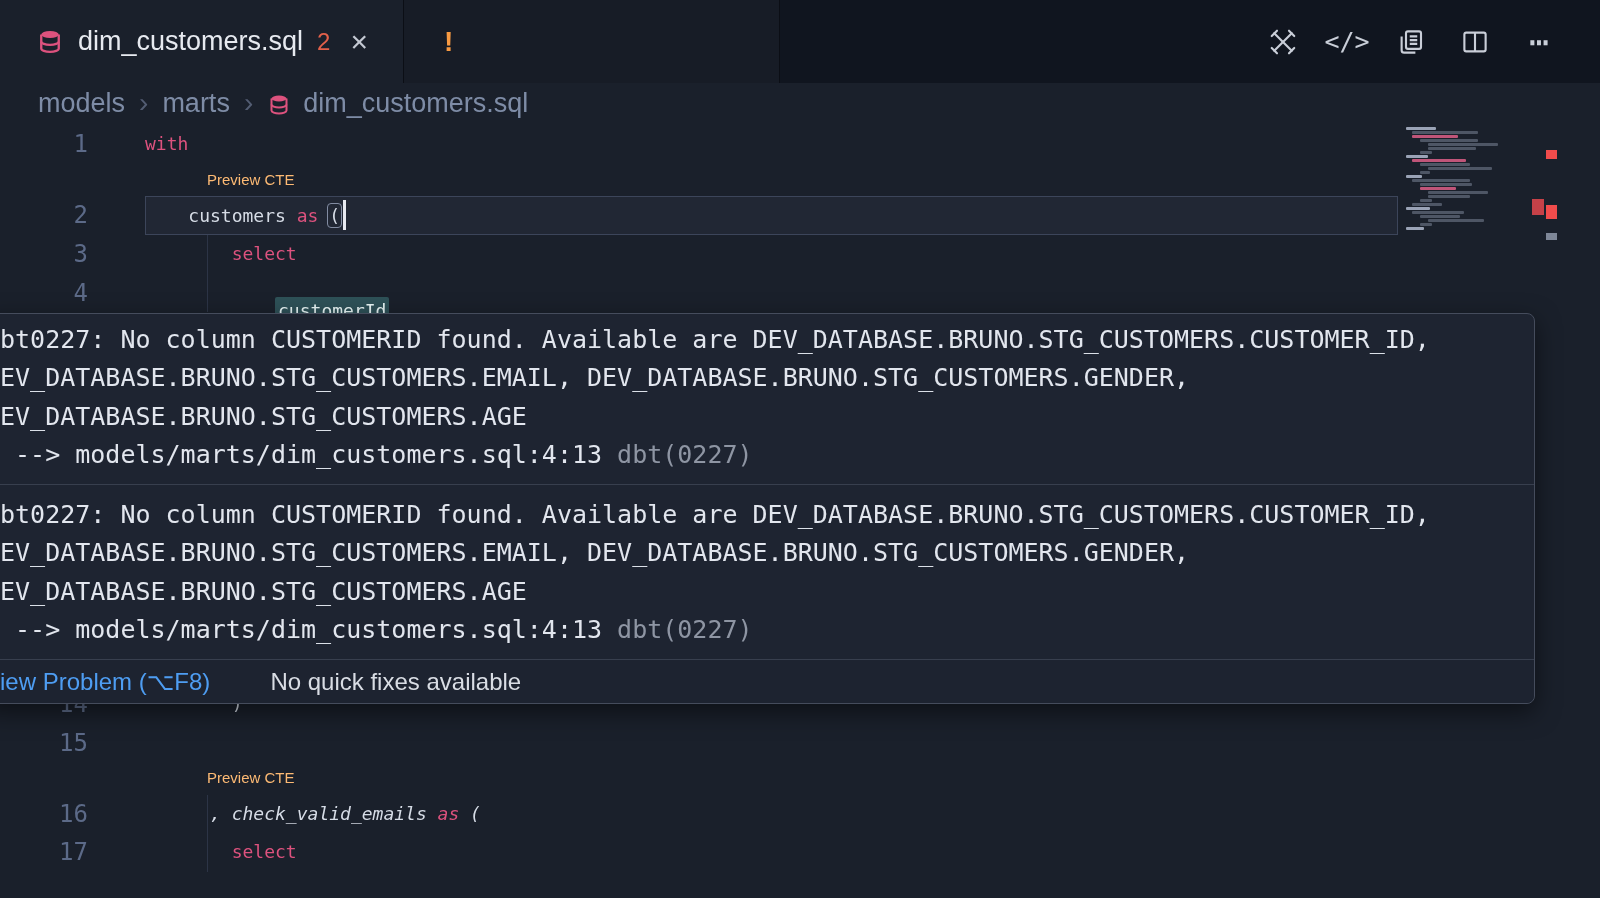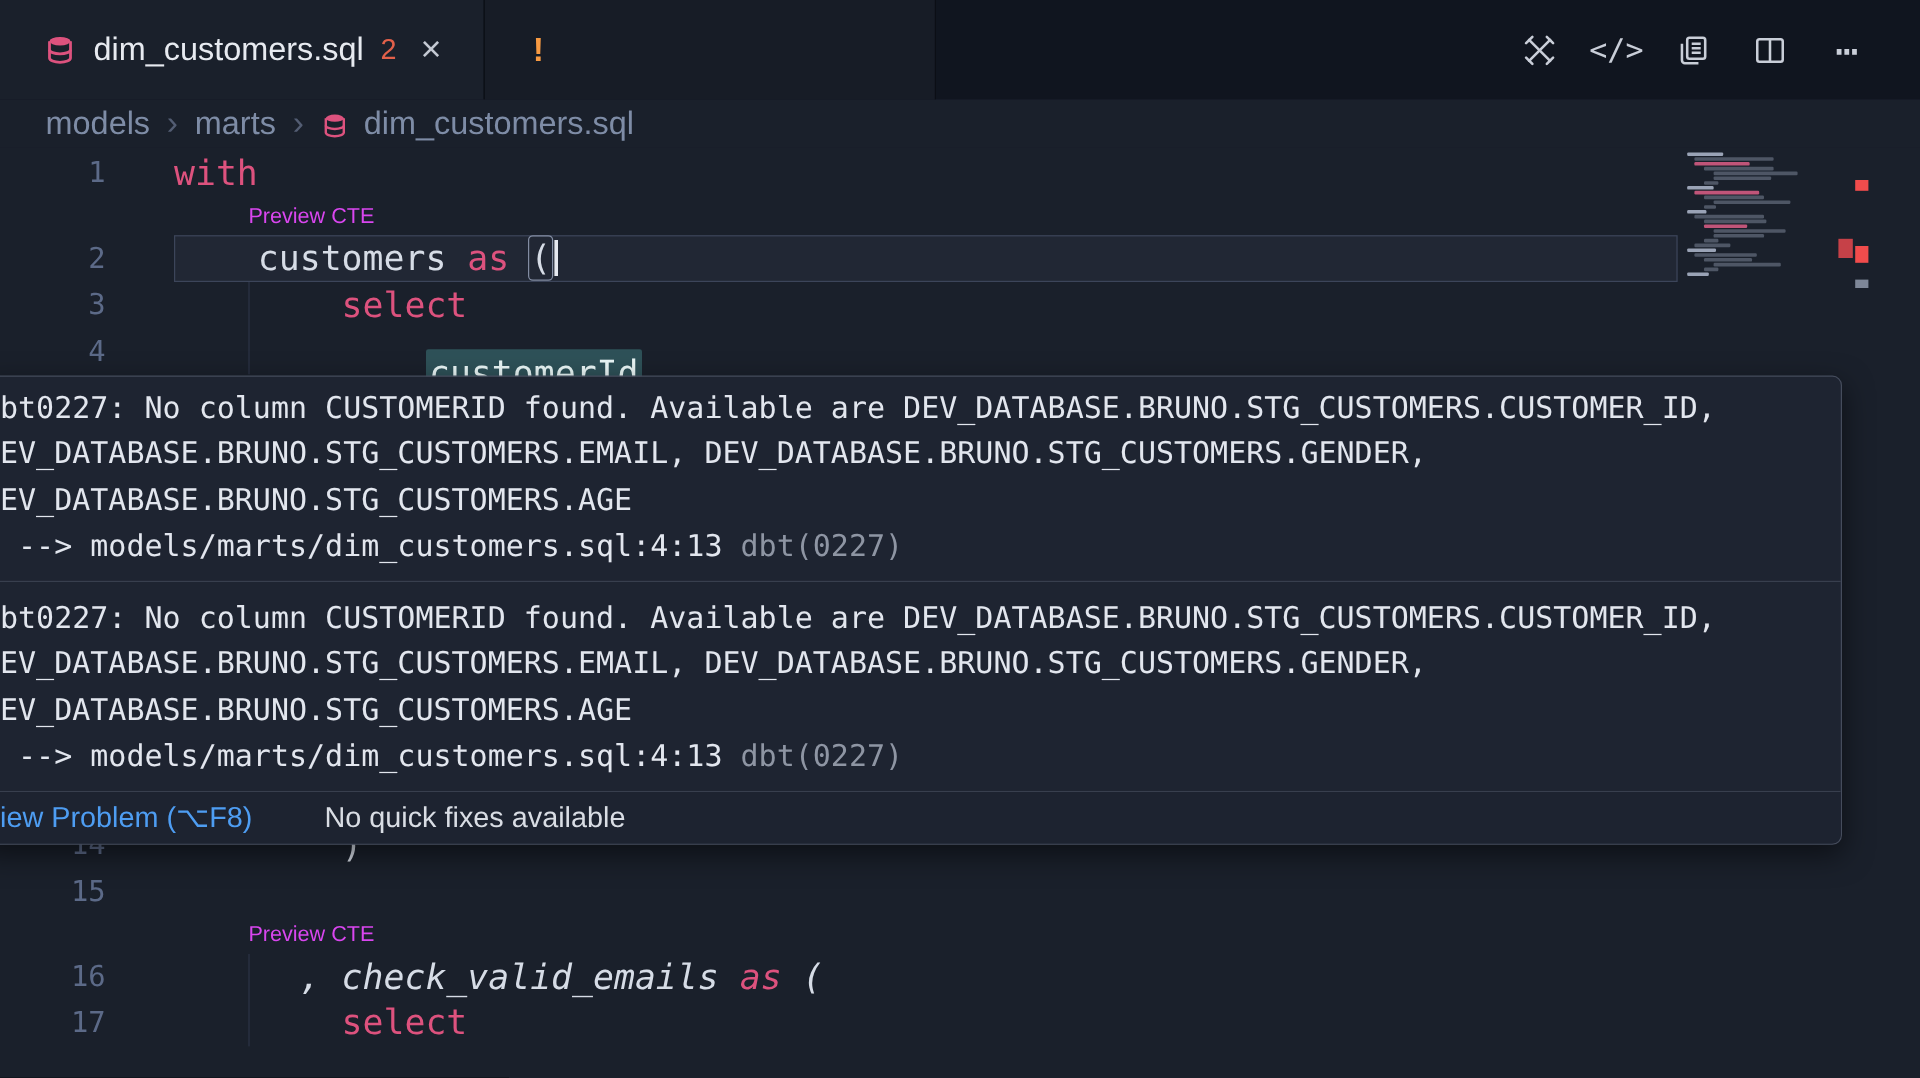--- a/index.html
+++ b/index.html
@@ -27,24 +27,24 @@
               gap:12px;padding-left:38px;font-size:27px;color:#7e8ca6;background:#1a202b;}
   .chev{color:#535d73;font-size:28px;line-height:1;padding:0 2px;}
   .bc-icon{display:inline-flex;color:var(--accent-pink);position:relative;top:2px;}
 
   
   .editor{position:absolute;top:123px;left:0;right:0;bottom:0;background:#1a202b;
           font-family:"DejaVu Sans Mono",monospace;}
   .code-section{position:absolute;left:0;right:0;}
   .code-row{position:absolute;left:0;right:0;white-space:pre;}
   .gutter{position:absolute;left:0;width:88px;text-align:right;color:#5c6a88;font-size:24px;}
-  .code-text{position:absolute;left:145px;right:0;font-size:29px;color:#d6dce6;white-space:pre;}
+  .code-text{position:absolute;left:145px;right:0;font-size:18px;color:#d6dce6;white-space:pre;}
   .tok.kw{color:var(--accent-pink);}
   .tok.pl{color:#d6dce6;}
-  .lens-text{font-family:"Liberation Sans",sans-serif;font-size:18px;color:#d946ef;}
+  .lens-text{font-family:"Liberation Sans",sans-serif;font-size:15px;color:#fdba74;}
   .cur-hl{position:absolute;left:145px;width:1253px;top:0;height:100%;
           background:rgba(125,145,190,0.07);border:1px solid #3c455a;box-sizing:border-box;}
   .tok.bracket{outline:1px solid #828ca2;outline-offset:1px;border-radius:2px;}
   .tok.cursor{display:inline-block;width:3px;height:30px;background:#e6e9f0;vertical-align:middle;
               margin-left:3px;position:relative;top:-2px;}
   .tok.err{background:var(--highlight-teal);color:#e9f6f6;padding:3px 3px 1px;border-radius:2px;
            text-decoration-line:underline;text-decoration-style:wavy;
            text-decoration-color:var(--error-red);text-decoration-thickness:2px;text-underline-offset:6px;}
   .indent-guide{position:absolute;left:207px;width:1px;background:#2c3446;}
 

